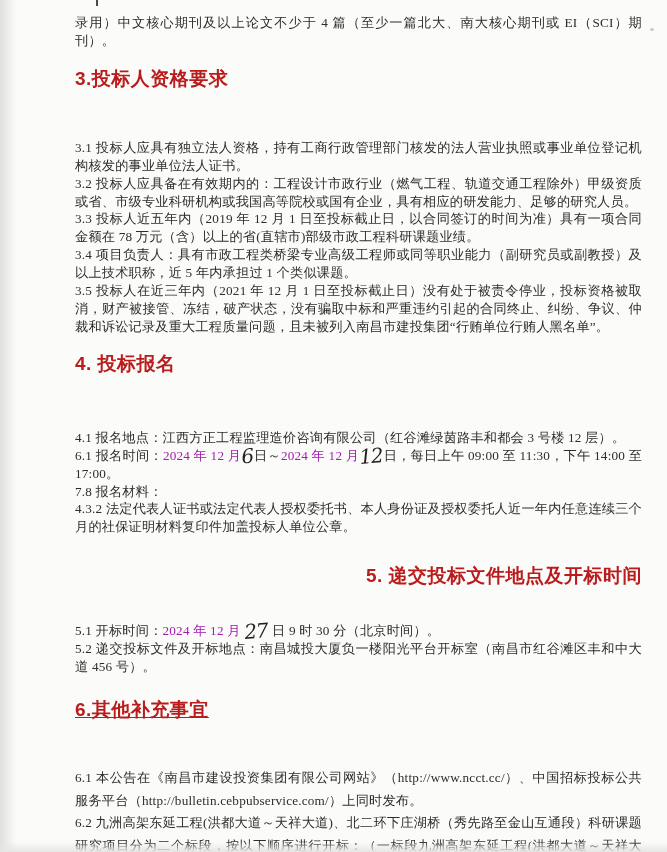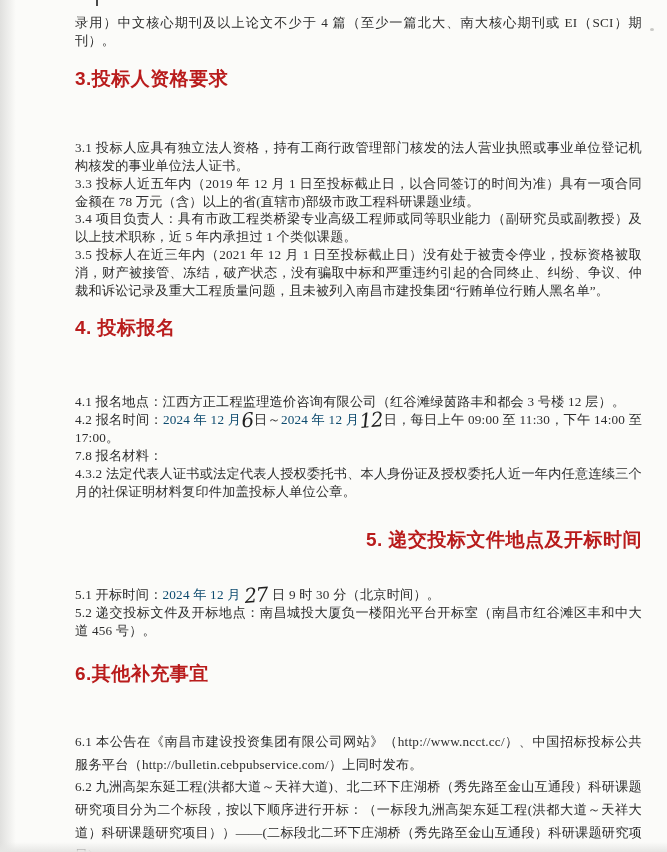--- a/index.html
+++ b/index.html
@@ -47,23 +47,23 @@
     letter-spacing:0.5px;
     margin:0;
     font-weight:bold;
   }
   .h3-heading{margin-top:16px;}
   .sec3-block{margin-top:47px;}
   .h4-heading{margin-top:15px;}
   .sec4-block{margin-top:52px;}
   .h5-heading{margin-top:27px;text-align:right;}
   .sec5-block{margin-top:33px;}
-  .h6-heading{margin-top:21px;}
+  .h6-heading{margin-top:21px;text-decoration:underline;}
   .sec6-block{margin-top:44px;line-height:22.6px;}
-  .printed-gray{color:#0c4a6e;}
+  .printed-gray{color:#a21caf;}
   .hand{
     display:inline-block;
     font-family:"DejaVu Serif",serif;
     font-style:italic;
     font-size:20px;
     line-height:0;
     color:#1f1f1f;
     transform:rotate(-5deg) translateY(3px);
     margin:0 1px 0 0;
     letter-spacing:-1px;
@@ -73,30 +73,31 @@
 <body>
 
 <div class="paper">
 
   <p class="body-text">录用）中文核心期刊及以上论文不少于 4 篇（至少一篇北大、南大核心期刊或 EI（SCI）期刊）。</p>
 
   <h2 class="h3-heading">3.投标人资格要求</h2>
 
   <div class="body-text sec3-block">
     <p>3.1 投标人应具有独立法人资格，持有工商行政管理部门核发的法人营业执照或事业单位登记机构核发的事业单位法人证书。</p>
+    <p>3.2 投标人应具备在有效期内的：工程设计市政行业（燃气工程、轨道交通工程除外）甲级资质或省、市级专业科研机构或我国高等院校或国有企业，具有相应的研发能力、足够的研究人员。</p>
     <p>3.3 投标人近五年内（2019 年 12 月 1 日至投标截止日，以合同签订的时间为准）具有一项合同金额在 78 万元（含）以上的省(直辖市)部级市政工程科研课题业绩。</p>
     <p>3.4 项目负责人：具有市政工程类桥梁专业高级工程师或同等职业能力（副研究员或副教授）及以上技术职称，近 5 年内承担过 1 个类似课题。</p>
     <p>3.5 投标人在近三年内（2021 年 12 月 1 日至投标截止日）没有处于被责令停业，投标资格被取消，财产被接管、冻结，破产状态，没有骗取中标和严重违约引起的合同终止、纠纷、争议、仲裁和诉讼记录及重大工程质量问题，且未被列入南昌市建投集团“行贿单位行贿人黑名单”。</p>
   </div>
 
   <h2 class="h4-heading">4. 投标报名</h2>
 
   <div class="body-text sec4-block">
     <p>4.1 报名地点：江西方正工程监理造价咨询有限公司（红谷滩绿茵路丰和都会 3 号楼 12 层）。</p>
-    <p><span>4.2 报名时间：</span><span class="printed-gray">2024 年 12 月</span><span class="hand">6</span><span>日～</span><span class="printed-gray">2024 年 12 月</span><span class="hand">12</span><span>日，每日上午 09:00 至 11:30，下午 14:00 至 17:00。</span></p>
+    <p><span>6.1 报名时间：</span><span class="printed-gray">2024 年 12 月</span><span class="hand">6</span><span>日～</span><span class="printed-gray">2024 年 12 月</span><span class="hand">12</span><span>日，每日上午 09:00 至 11:30，下午 14:00 至 17:00。</span></p>
     <p>7.8  报名材料：</p>
     <p>4.3.2 法定代表人证书或法定代表人授权委托书、本人身份证及授权委托人近一年内任意连续三个月的社保证明材料复印件加盖投标人单位公章。</p>
   </div>
 
   <h2 class="h5-heading">5. 递交投标文件地点及开标时间</h2>
 
   <div class="body-text sec5-block">
     <p><span>5.1 开标时间：</span><span class="printed-gray">2024 年  12 月 </span><span class="hand">27</span><span> 日 9 时 30 分（北京时间）。</span></p>
     <p>5.2 递交投标文件及开标地点：南昌城投大厦负一楼阳光平台开标室（南昌市红谷滩区丰和中大道 456 号）。</p>
   </div>

